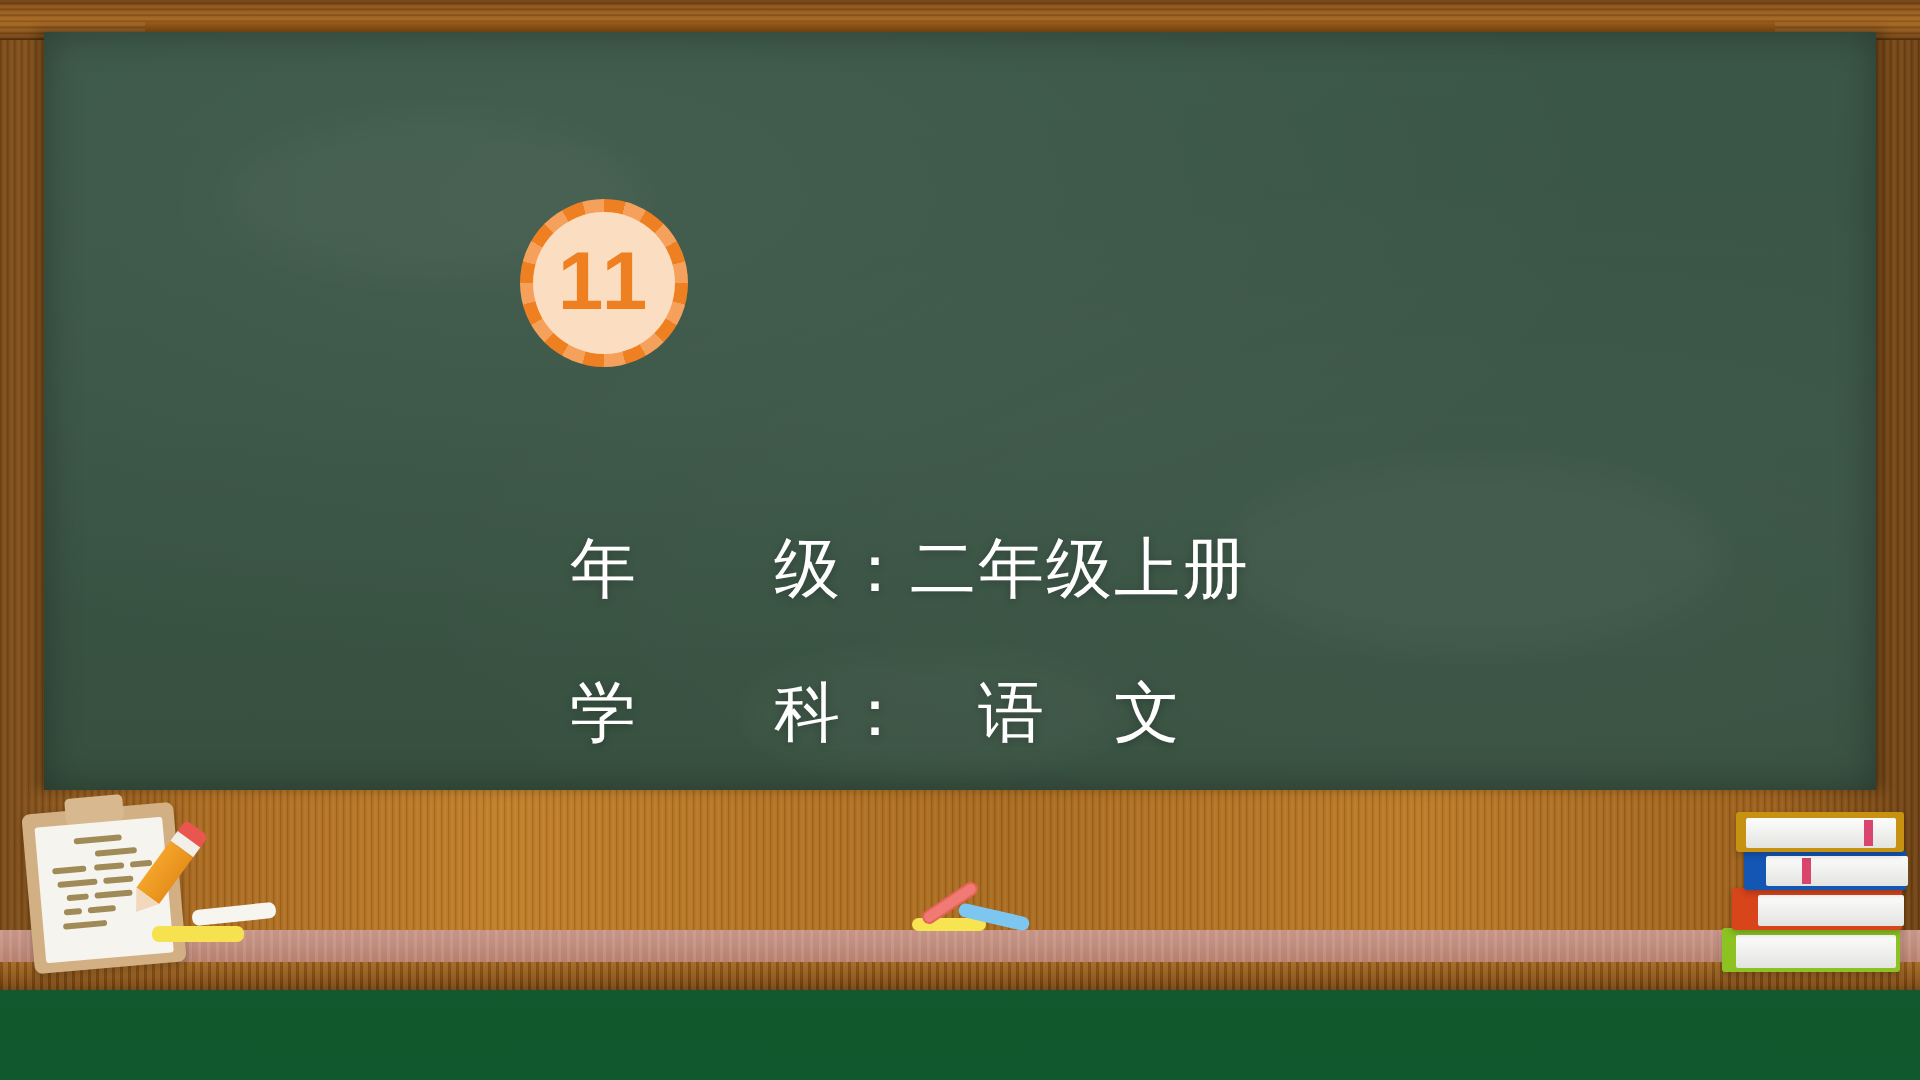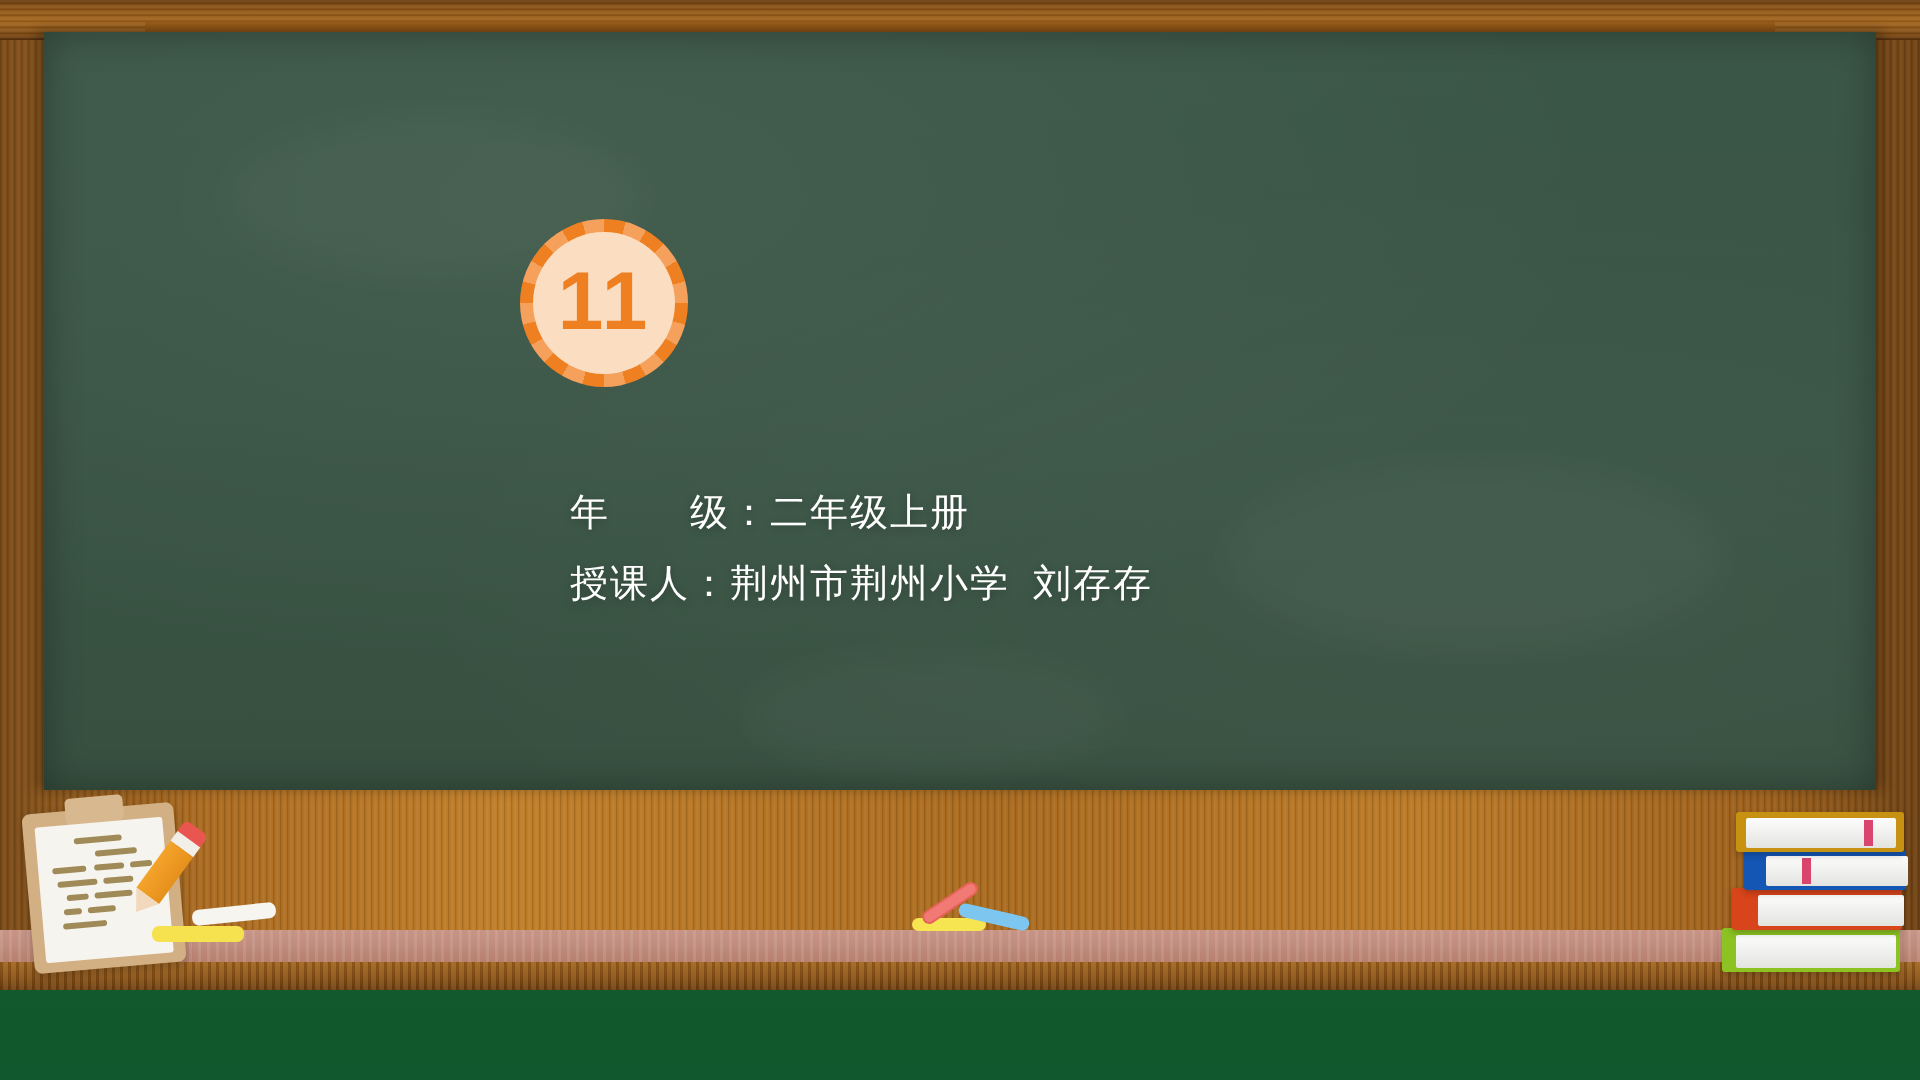--- a/index.html
+++ b/index.html
@@ -51,21 +51,21 @@
       radial-gradient(ellipse at 78% 75%, rgba(255,255,255,.03) 0%, rgba(255,255,255,0) 55%),
       linear-gradient(180deg,#3b5747 0%, #3a5546 50%, #37503f 100%);
     box-shadow: inset 0 0 38px rgba(0,0,0,.30);
     overflow: hidden;
   }
   
   .smudge { position:absolute; border-radius:50%; background: rgba(255,255,255,.028); filter: blur(16px);}
 
   
   #title-row {
-    position: absolute; left: 520px; top: 219px;
+    position: absolute; left: 520px; top: 199px;
     display: flex; align-items: center; gap: 92px;
   }
   
   #badge { position: relative; width: 168px; height: 168px; flex: none; }
   #badge .ring {
     position: absolute; inset: 0; border-radius: 50%;
     background: conic-gradient(
       #ef8022 0deg 15deg, #f5a15c 15deg 30deg,
       #ef8022 30deg 45deg, #f5a15c 45deg 60deg,
       #ef8022 60deg 75deg, #f5a15c 75deg 90deg,
@@ -97,23 +97,24 @@
     text-shadow: 0 2px 10px rgba(0,0,0,.28);
     white-space: nowrap;
   }
 
   
   #info {
     position: absolute; left: 570px; top: 490px;
     display: flex; flex-direction: column; gap: 26px;
   }
   .info-line {
-    color: #ffffff; font-size: 38px; line-height: 1.18;
+    color: #ffffff; font-size: 66px; line-height: 1.18;
     letter-spacing: 2px; white-space: pre;
     text-shadow: 0 2px 8px rgba(0,0,0,.25);
+    margin-top: 40px;
   }
 
   
   #ledge-top {
     position: absolute; left: 0; top: 930px; width: 1920px; height: 32px;
     background:
       repeating-linear-gradient(90deg, rgba(255,255,255,.10) 0 3px, rgba(0,0,0,0) 3px 9px),
       linear-gradient(180deg,#c79486 0%, #c08d7e 45%, #b77f6e 100%);
   }
   #ledge-front {
@@ -208,21 +209,21 @@
   <div id="title-row">
     <div id="badge">
       <div class="ring"></div>
       <div class="disc"></div>
       <div class="num">11</div>
     </div>
   </div>
 
   <div id="info">
     <div class="info-line">年　　级：二年级上册</div>
-    <div class="info-line">授课人：荆州市荆州小学  刘存存</div>
+    <div class="info-line">学　　科：　语　文</div>
   </div>
 
   <div id="ledge-top"></div>
   <div id="ledge-front"></div>
 
   <div id="props-left">
     <div id="clipboard">
       <div class="clip"></div>
       <div class="paper">
         <i style="left:38px;top:14px;width:48px;"></i>

